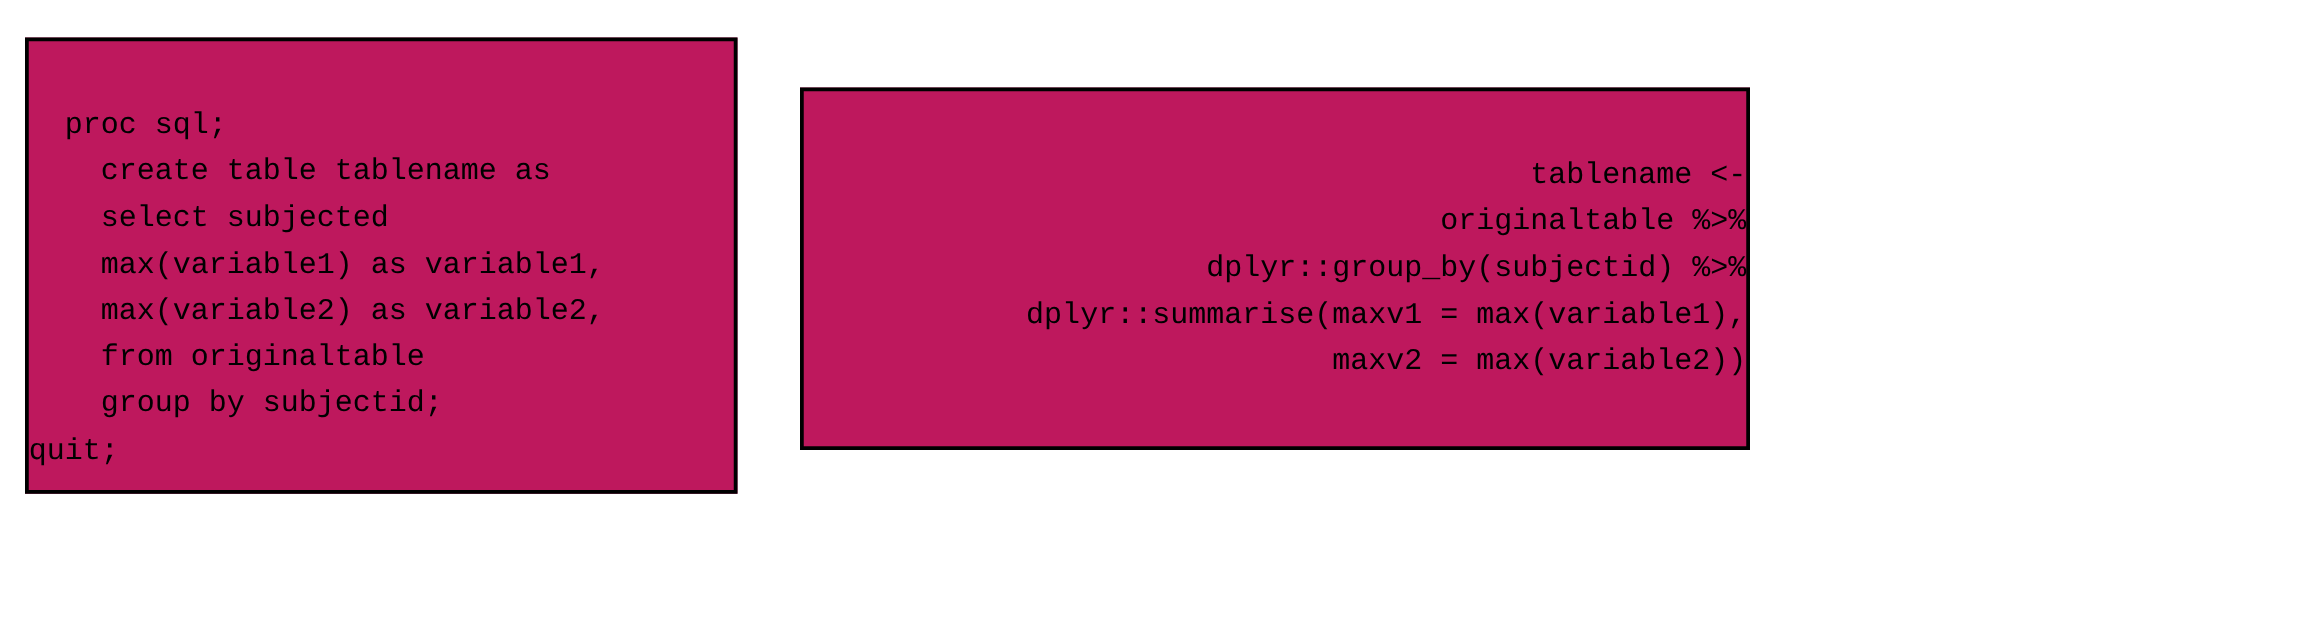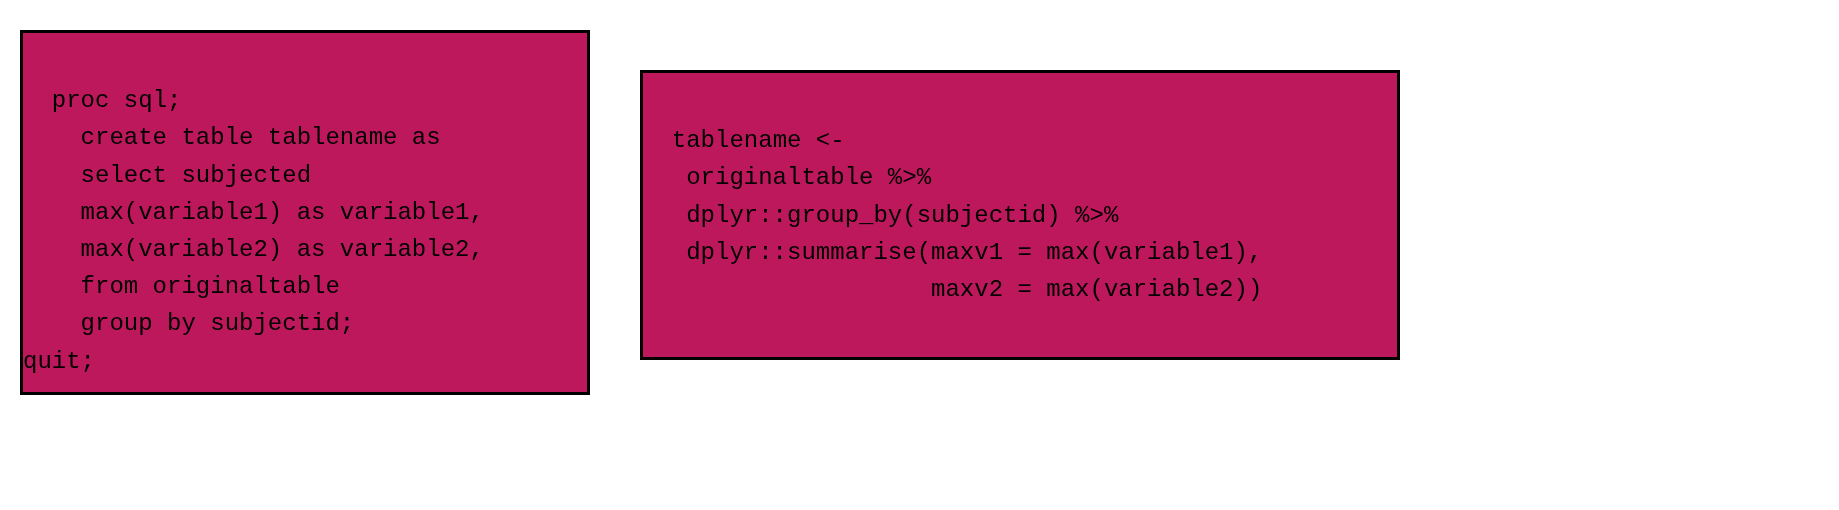--- a/index.html
+++ b/index.html
@@ -25,20 +25,21 @@
       line-height: 1.55;
       white-space: pre;
       color: #000000;
     }
     .code-box-left {
       width: 570px;
     }
     .code-box-right {
       width: 760px;
       margin-top: 40px;
+      text-align: right;
     }
   </style>
 </head>
 <body>
 
 <div class="code-box code-box-left">
   <span>proc sql;
     create table tablename as
     select subjected
     max(variable1) as variable1,

